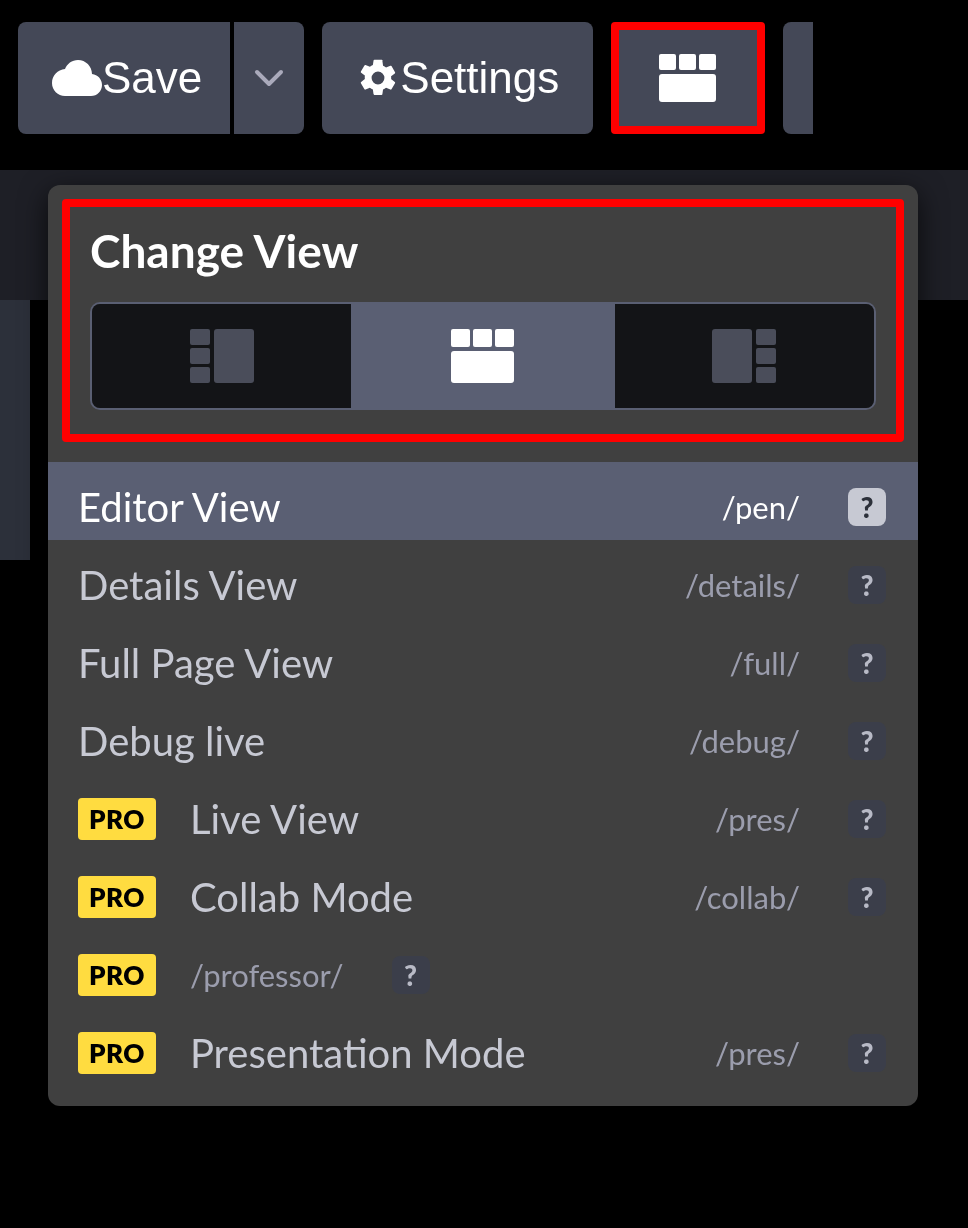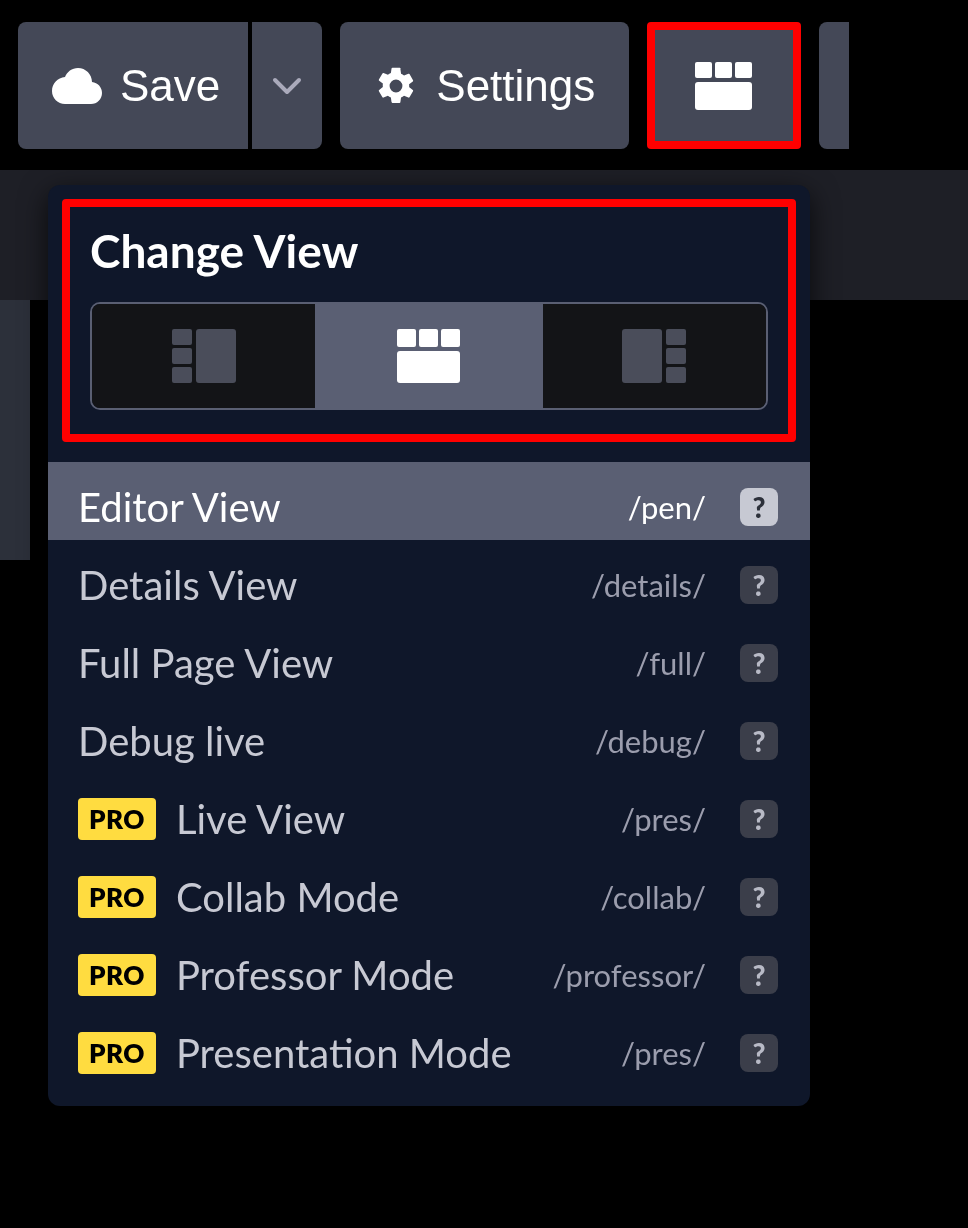--- a/index.html
+++ b/index.html
@@ -20,25 +20,24 @@
   .btn-group {
     display: inline-flex;
     gap: 4px;
   }
   .btn {
     background: #444857;
     color: #fff;
     border: none;
     border-radius: 8px;
     padding: 0 34px;
-    height: 127px;
+    height: 112px;
     display: inline-flex;
     align-items: center;
     justify-content: center;
-    gap: 18px;
     font-size: 44px;
     font-weight: 400;
     cursor: pointer;
   }
   .btn-save { border-radius: 8px 0 0 8px; padding: 0 28px 0 34px; }
   .btn-caret { border-radius: 0 8px 8px 0; padding: 0 20px; }
   .btn-layout-toolbar {
     padding: 0 40px;
     border: 8px solid #ff0000;
     border-radius: 4px;
@@ -61,22 +60,22 @@
     top: 300px;
     left: 0;
     width: 30px;
     height: 260px;
     background: #2c303a;
   }
   .dropdown {
     position: absolute;
     top: 185px;
     left: 48px;
-    width: 762px;
-    background: #0f172a;
+    width: 870px;
+    background: #404040;
     border-radius: 12px;
     box-shadow: 0 8px 28px rgba(0,0,0,0.7);
     padding-bottom: 20px;
   }
   .dropdown-section {
     border: 8px solid #ff0000;
     border-radius: 4px;
     margin: 14px 14px 0 14px;
     padding: 16px 20px 24px 20px;
   }
@@ -101,21 +100,21 @@
     justify-content: center;
     cursor: pointer;
   }
   .layout-opt.active { background: #5a5f73; }
   .layout-opt + .layout-opt { border-left: 2px solid #5a5f73; }
   .menu-list { margin-top: 20px; }
   .menu-item {
     display: flex;
     align-items: center;
     padding: 16px 32px 4px 30px;
-    gap: 20px;
+    gap: 34px;
     cursor: pointer;
     min-height: 78px;
   }
   .menu-item.active { background: #5a5f73; }
   .menu-label {
     flex: 1;
     font-size: 40px;
     font-weight: 400;
     color: #fff;
   }
@@ -268,21 +267,20 @@
       <span class="help-icon">?</span>
     </div>
     <div class="menu-item">
       <span class="pro-badge">PRO</span>
       <span class="menu-label">Collab Mode</span>
       <span class="menu-path">/collab/</span>
       <span class="help-icon">?</span>
     </div>
     <div class="menu-item">
       <span class="pro-badge">PRO</span>
-      <span class="menu-label">Professor Mode</span>
       <span class="menu-path">/professor/</span>
       <span class="help-icon">?</span>
     </div>
     <div class="menu-item">
       <span class="pro-badge">PRO</span>
       <span class="menu-label">Presentation Mode</span>
       <span class="menu-path">/pres/</span>
       <span class="help-icon">?</span>
     </div>
   </div>

